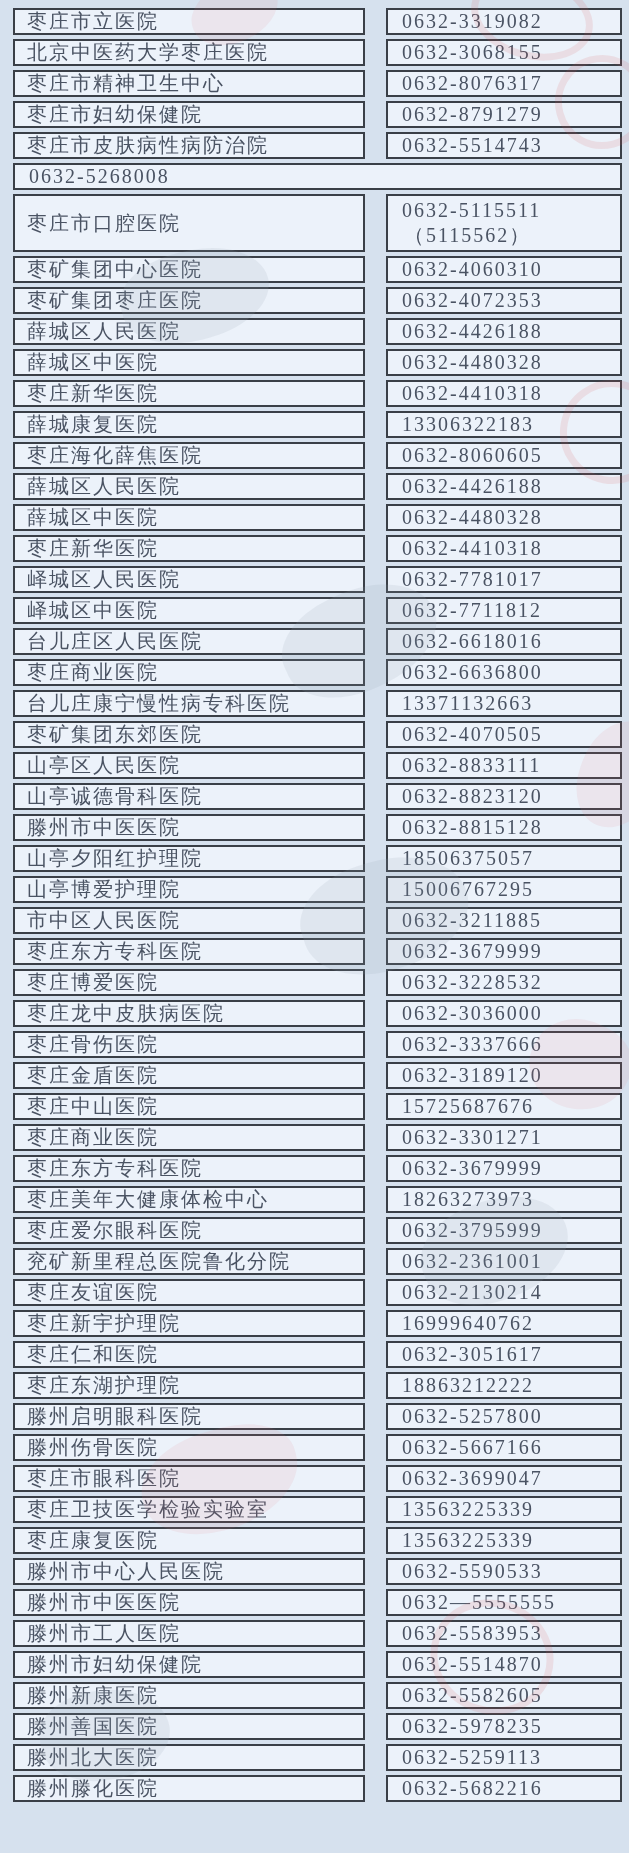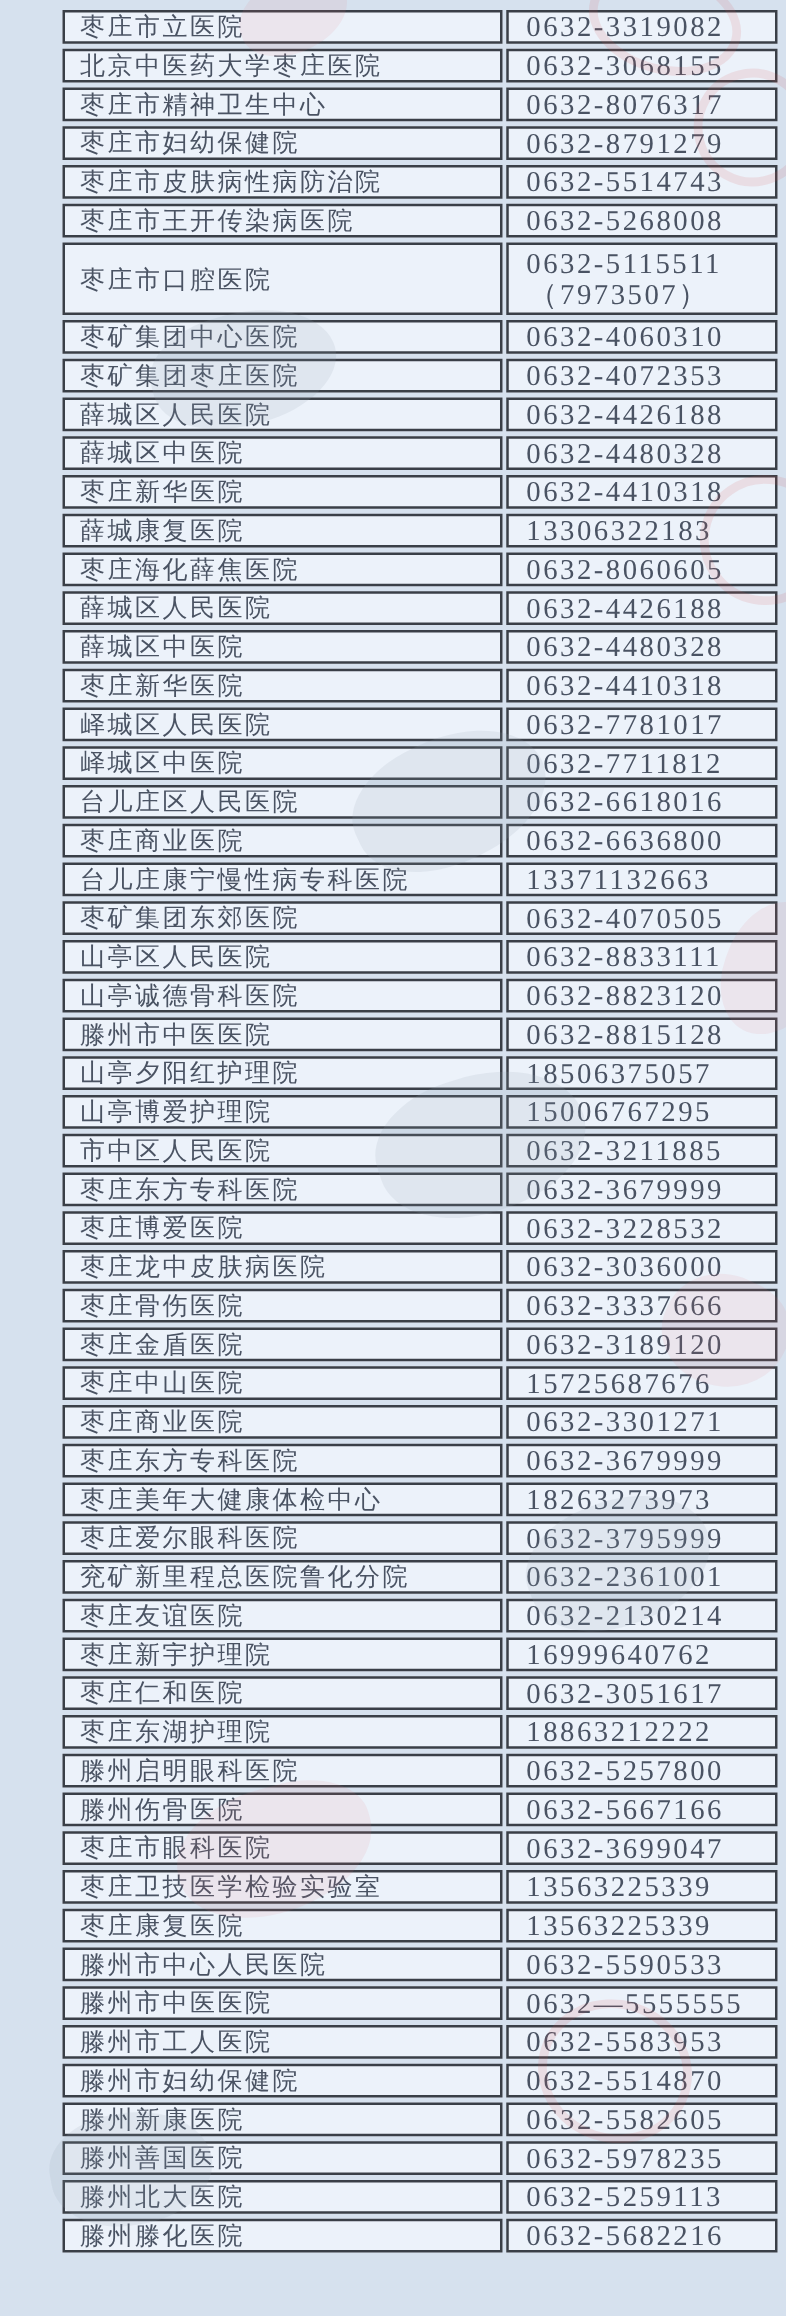--- a/index.html
+++ b/index.html
@@ -6,32 +6,32 @@
   body{
     width:629px;height:1853px;
     background:#d6e1ee;
     font-family:"Liberation Serif","DejaVu Serif",serif;
     position:relative;overflow:hidden;
   }
   .table{
     position:absolute;left:13px;top:8px;width:609px;
     display:flex;flex-direction:column;gap:4px;
   }
-  .row{display:flex;gap:3px;margin-left:37px;}
+  .row{display:flex;gap:21px;}
   .cell{
     box-sizing:border-box;
     border:2px solid #3a3f47;
     background:#ecf2fa;
     height:27px;
     display:flex;align-items:center;
     color:#4a5363;
     overflow:hidden;
   }
   .cell.name{width:352px;padding-left:12px;font-size:20px;letter-spacing:2px;}
-  .cell.phone{flex:1;padding-left:14px;font-size:23px;letter-spacing:2px;}
+  .cell.phone{flex:1;padding-left:14px;font-size:20px;letter-spacing:2px;}
   .row.tall .cell{height:58px;align-items:center;}
   .row.tall .cell.phone{flex-direction:column;align-items:flex-start;justify-content:center;line-height:25px;}
   .txt{white-space:nowrap;}
   .line2{padding-left:2px;}
 
   
   .wm{position:absolute;pointer-events:none;z-index:3;}
   .wm.ring{border-radius:50%;border:7px solid rgba(214,86,86,.13);}
   .wm.blob{border-radius:45% 55% 50% 50%;background:rgba(150,162,180,.14);}
   .wm.pink{background:rgba(224,120,130,.10);border-radius:50% 40% 55% 45%;}
@@ -106,35 +106,32 @@
   <div class="row">
     <div class="cell name">
       <span class="txt">枣庄市皮肤病性病防治院</span>
     </div>
     <div class="cell phone">
       <span class="txt">0632-5514743</span>
     </div>
   </div>
 
   <div class="row">
-    <div class="cell name">
-      <span class="txt">枣庄市王开传染病医院</span>
-    </div>
     <div class="cell phone">
       <span class="txt">0632-5268008</span>
     </div>
   </div>
 
   <div class="row tall">
     <div class="cell name">
       <span class="txt">枣庄市口腔医院</span>
     </div>
     <div class="cell phone">
       <span class="txt">0632-5115511</span>
-        <span class="txt line2">（7973507）</span>
+        <span class="txt line2">（5115562）</span>
     </div>
   </div>
 
   <div class="row">
     <div class="cell name">
       <span class="txt">枣矿集团中心医院</span>
     </div>
     <div class="cell phone">
       <span class="txt">0632-4060310</span>
     </div>

